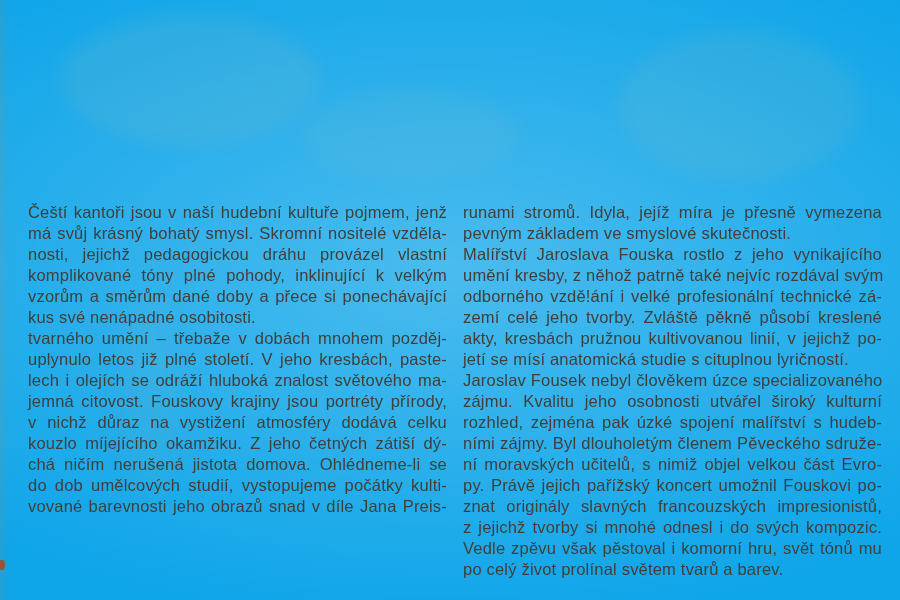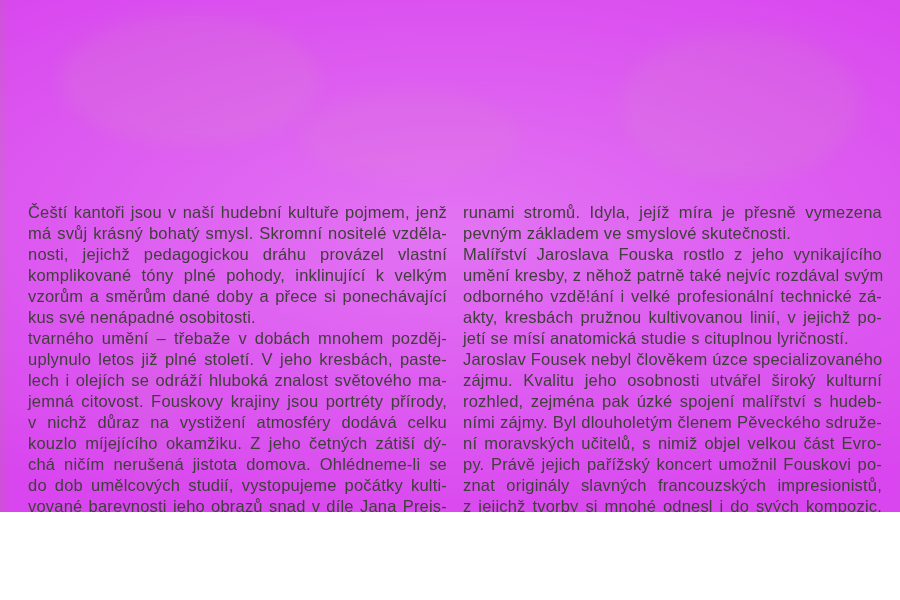--- a/index.html
+++ b/index.html
@@ -1,20 +1,20 @@
 <!DOCTYPE html>
 <html><head>
 <meta charset="utf-8">
 <style>
   html, body { margin: 0; padding: 0; }
   .page {
     position: relative;
     width: 900px;
-    height: 512px;
-    background: #d946ef;
+    height: 600px;
+    background: #0ea5e9;
     overflow: hidden;
     font-family: "Liberation Sans", sans-serif;
   }
   
   .paper-tone {
     position: absolute; inset: 0;
     background:
       radial-gradient(ellipse 130% 100% at 50% 45%, rgba(255,255,255,0.25), rgba(0,0,0,0) 60%),
       linear-gradient(to right, rgba(150,135,95,0.18) 0px, rgba(150,135,95,0.05) 5px, rgba(0,0,0,0) 14px);
     pointer-events: none;
@@ -83,26 +83,28 @@
         <div class="line">chá ničím nerušená jistota domova. Ohlédneme-li se</div>
         <div class="line">do dob umělcových studií, vystopujeme počátky kulti-</div>
         <div class="line">vované barevnosti jeho obrazů snad v díle Jana Preis-</div>
       </div>
     <div class="col">
         <div class="line">runami stromů. Idyla, jejíž míra je přesně vymezena</div>
         <div class="line line-end">pevným základem ve smyslové skutečnosti.</div>
         <div class="line">Malířství Jaroslava Fouska rostlo z jeho vynikajícího</div>
         <div class="line">umění kresby, z něhož patrně také nejvíc rozdával svým</div>
         <div class="line">odborného vzdě!ání i velké profesionální technické zá-</div>
+        <div class="line">zemí celé jeho tvorby. Zvláště pěkně působí kreslené</div>
         <div class="line">akty, kresbách pružnou kultivovanou linií, v jejichž po-</div>
         <div class="line line-end">jetí se mísí anatomická studie s cituplnou lyričností.</div>
         <div class="line">Jaroslav Fousek nebyl člověkem úzce specializovaného</div>
         <div class="line">zájmu. Kvalitu jeho osobnosti utvářel široký kulturní</div>
         <div class="line">rozhled, zejména pak úzké spojení malířství s hudeb-</div>
         <div class="line">ními zájmy. Byl dlouholetým členem Pěveckého sdruže-</div>
         <div class="line">ní moravských učitelů, s nimiž objel velkou část Evro-</div>
         <div class="line">py. Právě jejich pařížský koncert umožnil Fouskovi po-</div>
         <div class="line">znat originály slavných francouzských impresionistů,</div>
         <div class="line">z jejichž tvorby si mnohé odnesl i do svých kompozic.</div>
+        <div class="line">Vedle zpěvu však pěstoval i komorní hru, svět tónů mu</div>
         <div class="line line-end">po celý život prolínal světem tvarů a barev.</div>
       </div>
   </div>
 </div>
 
 </body></html>

